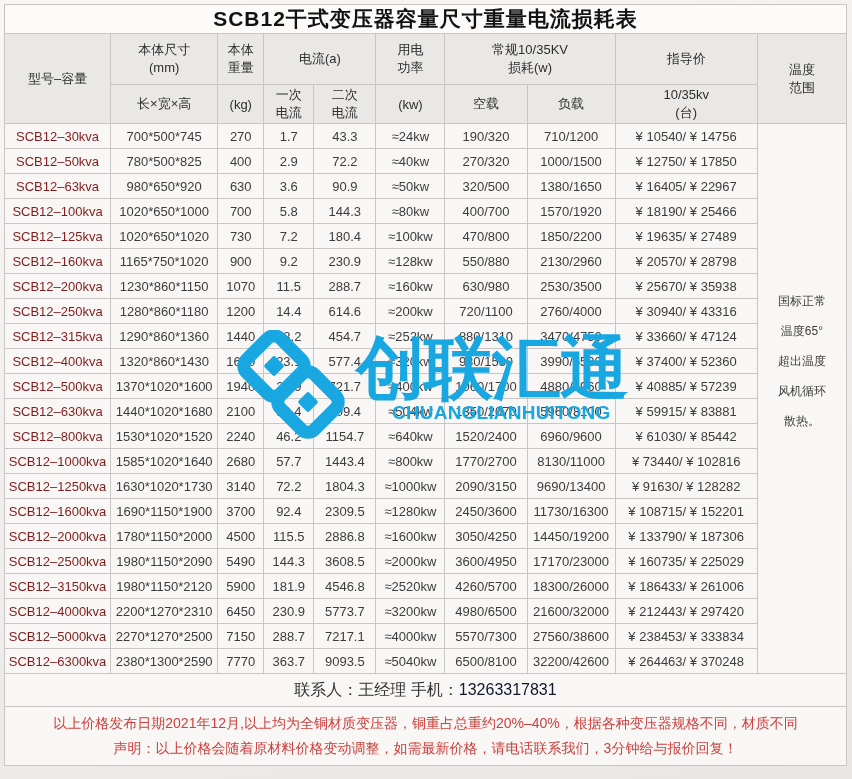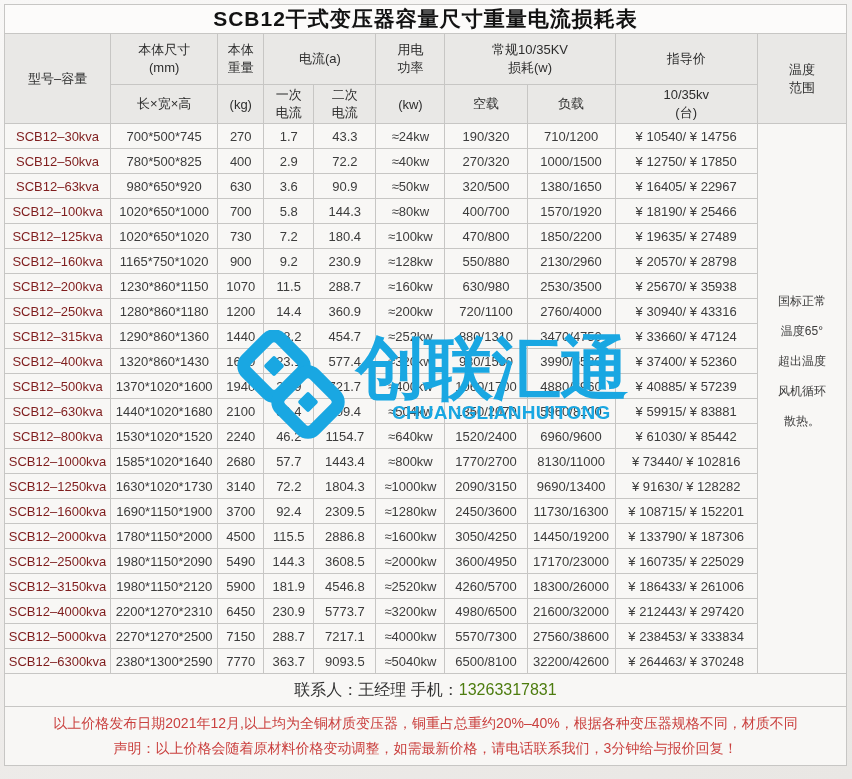--- a/index.html
+++ b/index.html
@@ -29,21 +29,21 @@
   }
   .h1 td, .h2 td { background:#e9e8e6; color:#2d2d2d; }
   .h1 td { height:50px; }
   .h2 td { height:38px; }
   .pre { white-space:pre-line; line-height:1.35; }
   #data-rows td { height:24px; background:#f8f7f5; }
   #data-rows td.model-cell { color:#7f1d1d; }
   .temp-cell { background:#f4f3f1; }
   .temp-text { line-height:30px; font-size:12px; transform:translateY(-38px); }
   .contact-row td { height:32px; background:#f8f7f5; font-size:16px; color:#333; }
-  .contact-row .phone { color:#4d7c0f; }
+  .contact-row .phone { color:#0f172a; }
   .notes-row td {
     height:58px; background:#f8f7f5;
     color:#ca413f; font-size:14px; line-height:25px;
   }
   
   .watermark {
     position:absolute; left:234px; top:330px;
     display:flex; align-items:flex-start;
     pointer-events:none; color:#19a7e2; z-index:5;
   }
@@ -186,21 +186,21 @@
           <td>≈160kw</td>
           <td>630/980</td>
           <td>2530/3500</td>
           <td>¥ 25670/ ¥ 35938</td>
         </tr>
         <tr>
           <td class="model-cell">SCB12–250kva</td>
           <td>1280*860*1180</td>
           <td>1200</td>
           <td>14.4</td>
-          <td>360.9</td>
+          <td>614.6</td>
           <td>≈200kw</td>
           <td>720/1100</td>
           <td>2760/4000</td>
           <td>¥ 30940/ ¥ 43316</td>
         </tr>
         <tr>
           <td class="model-cell">SCB12–315kva</td>
           <td>1290*860*1360</td>
           <td>1440</td>
           <td>18.2</td>

